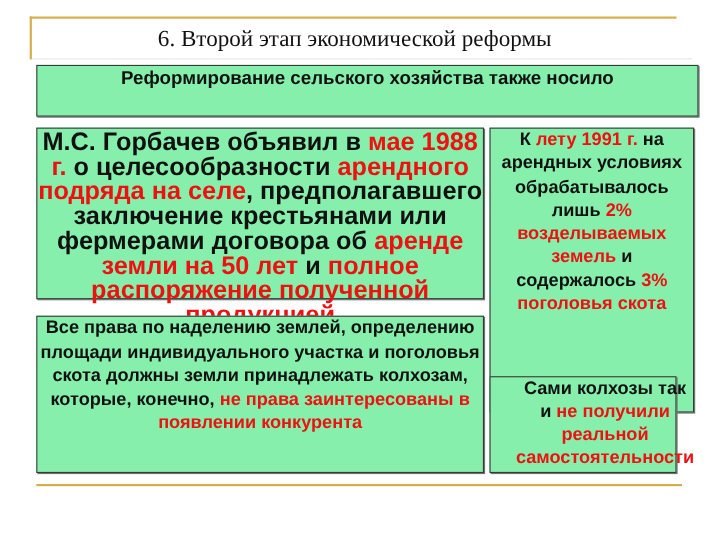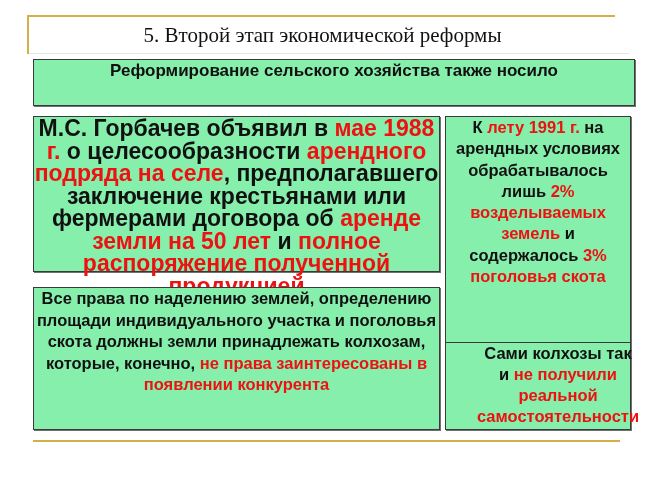--- a/index.html
+++ b/index.html
@@ -19,32 +19,32 @@
     position: absolute; box-sizing: border-box; background: #86efac;
     border: 1px solid #3a3a3a; box-shadow: 1px 1px 0 #707070;
     display: flex; align-items: flex-start; justify-content: center; text-align: center;
     font-family: "Liberation Sans", sans-serif; font-weight: bold; color: #111;
   }
   .red { color: #ee1111; }
   .box-top { left: 33px; top: 59px; width: 602px; height: 47px; font-size: 17px; line-height: 21px; }
   .box-lt { left: 33px; top: 116px; width: 407px; height: 156px; font-size: 23px; line-height: 22.5px; }
   .box-lb { left: 33px; top: 287px; width: 407px; height: 143px; font-size: 16.5px; line-height: 21.5px; }
   .box-rt { left: 445px; top: 116px; width: 186px; height: 259px; font-size: 16.5px; line-height: 21.3px; }
-  .box-rb { left: 445px; top: 342px; width: 186px; height: 88px; font-size: 16.5px; line-height: 21px; padding-left: 40px; }
+  .box-rb { left: 445px; top: 342px; width: 170px; height: 88px; font-size: 16.5px; line-height: 21px; padding-left: 40px; }
   .box-text { display: block; }
 </style>
 </head>
 <body>
 
 <div class="gold-top"></div>
 <div class="gold-left"></div>
 <div class="title-divider"></div>
 <div class="gold-bottom"></div>
 
-<div class="slide-title">5. Второй этап экономической реформы</div>
+<div class="slide-title">6. Второй этап экономической реформы</div>
 
 <div class="box box-top">
   <span class="box-text">
     <span>Реформирование сельского хозяйства также носило</span><br>
   </span>
 </div>
 
 <div class="box box-lt">
   <span class="box-text"><span>М.С. Горбачев объявил в </span><span class="red">мае 1988 г.</span><span> о целесообразности </span><span class="red">арендного подряда на селе</span><span>, предполагавшего заключение крестьянами или фермерами договора об </span><span class="red">аренде земли на 50 лет</span><span> и </span><span class="red">полное распоряжение полученной продукцией</span></span>
 </div>

